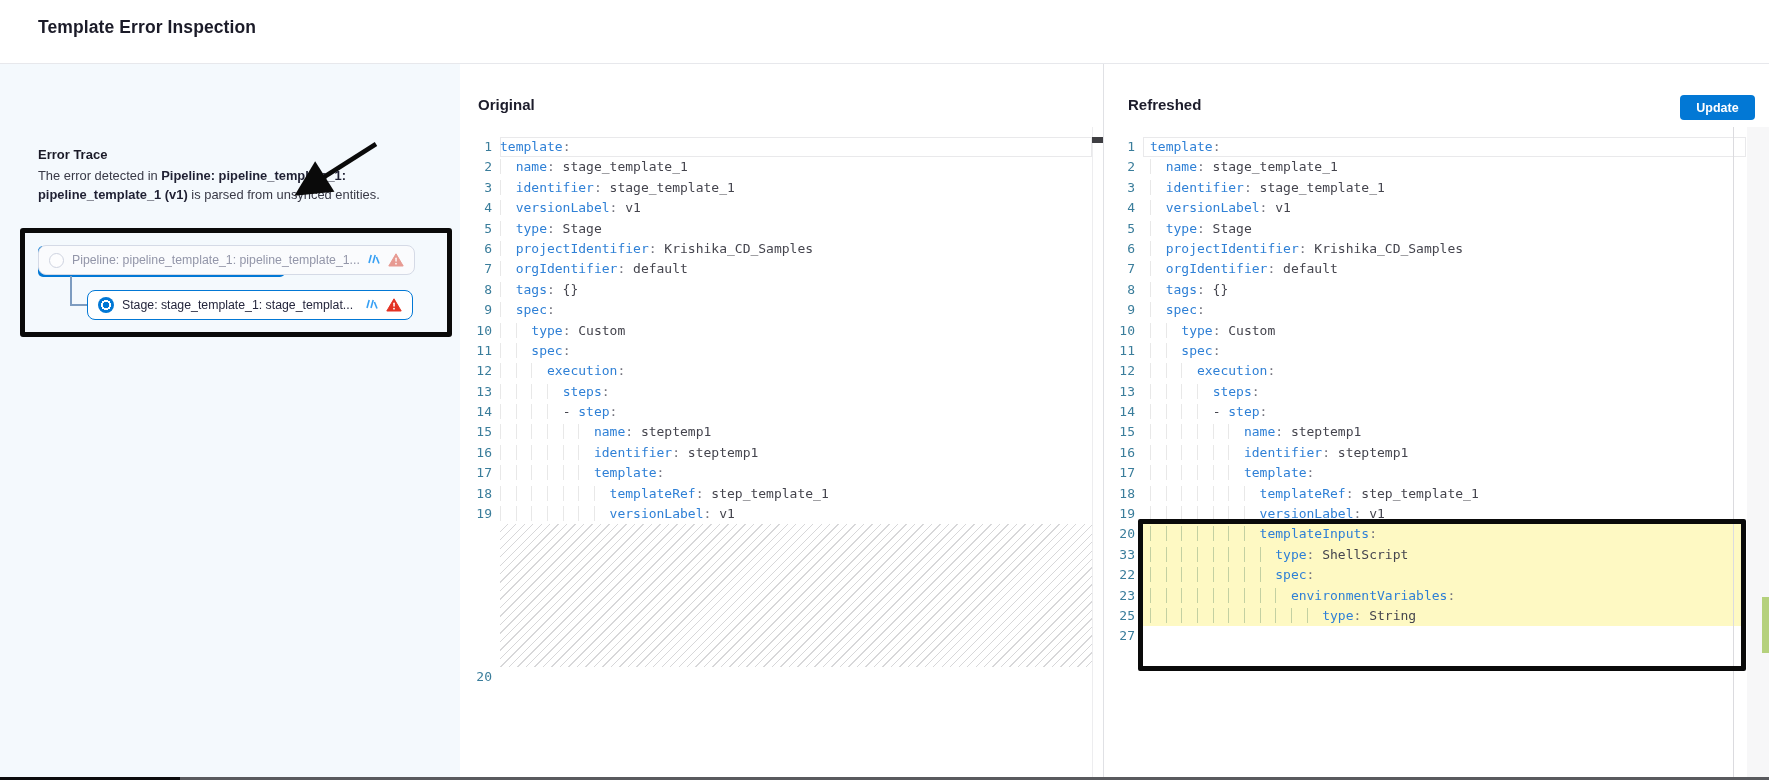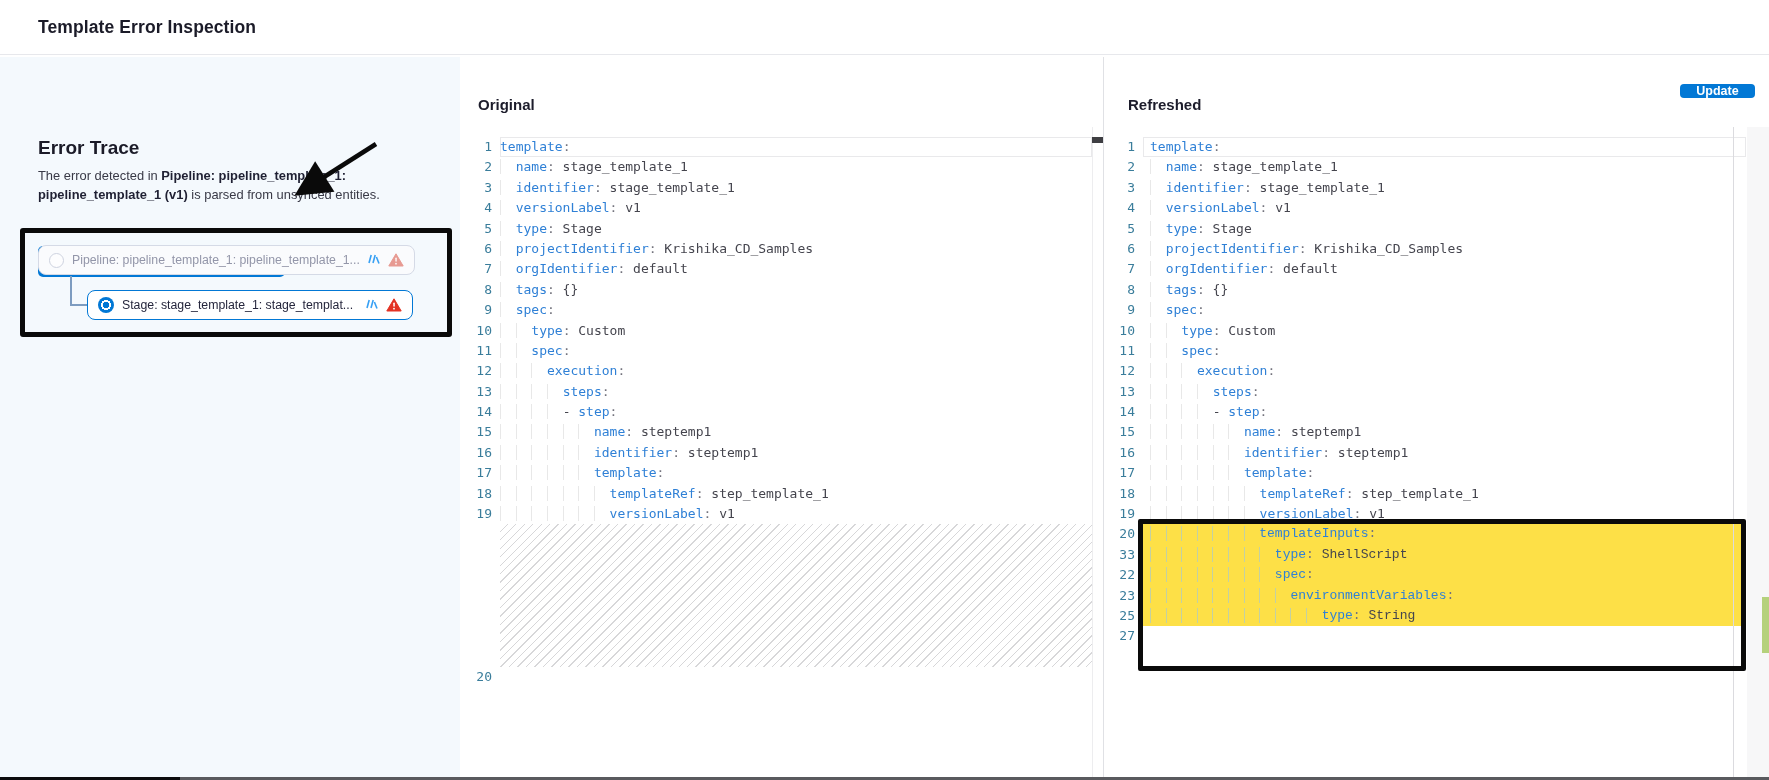--- a/index.html
+++ b/index.html
@@ -1,26 +1,26 @@
 <!DOCTYPE html>
 <html><head>
 <meta charset="utf-8">
 <style>
   * { margin:0; padding:0; box-sizing:border-box; }
   body { font-family:"Liberation Sans", sans-serif; background:#fff; }
   #app { position:relative; width:1769px; height:780px; background:#fff; overflow:hidden; }
 
   
-  #top-header { position:absolute; left:0; top:0; width:1769px; height:55px; background:#fff;
+  #top-header { position:absolute; left:0; top:0; width:1769px; height:64px; background:#fff;
     border-bottom:1px solid #e7e8ec; z-index:3; }
   #page-title { position:absolute; left:38px; top:17px; font-size:17.5px; font-weight:700; color:#1b1b28; letter-spacing:.1px; }
 
   
   #sidebar { position:absolute; left:0; top:57px; width:460px; height:723px; background:#f4f9fd; z-index:1; }
-  #error-trace-title { position:absolute; left:38px; top:80px; font-size:19px; font-weight:700; color:#1b1b28; }
+  #error-trace-title { position:absolute; left:38px; top:90px; font-size:13px; font-weight:700; color:#1b1b28; }
   #error-desc { position:absolute; left:38px; top:110px; width:352px; font-size:12.9px; line-height:18.5px; color:#383946; }
   #error-desc b { font-weight:700; color:#1f2033; }
   #update-all-btn { position:absolute; left:38px; top:189px; width:247px; height:31px; background:#0278d5;
     color:#fff; font-family:"Liberation Sans",sans-serif; font-size:13.5px; font-weight:700; border:none; border-radius:5px; cursor:pointer; }
 
   
   .tree-row { position:absolute; display:flex; align-items:center; gap:8px; padding:0 10px; border-radius:8px; z-index:2; }
   #tree-row-pipeline { left:38px; top:245px; width:377px; height:30px; background:#fafbfd; border:1px solid #d5dae6; }
   #tree-row-stage { left:87px; top:290px; width:326px; height:30px; background:#fff; border:1px solid #0278d5; }
   .tree-label { font-size:12.3px; white-space:nowrap; overflow:hidden; flex:1; }
@@ -39,33 +39,33 @@
     border:5px solid #0a0a0a; border-radius:3px; z-index:6; pointer-events:none; }
   #diff-annotation-box { position:absolute; left:1138px; top:519px; width:608px; height:152px;
     border:5px solid #0a0a0a; border-radius:2px; z-index:6; pointer-events:none; }
   #annotation-arrow { position:absolute; left:270px; top:130px; z-index:7; pointer-events:none; }
 
   
   #sash { position:absolute; left:1103px; top:57px; width:1px; height:720px; background:#e0e1e5; z-index:2; }
   .pane-title { position:absolute; font-size:15px; font-weight:700; color:#1c1c2b; z-index:2; }
   #left-pane-title { left:478px; top:96px; }
   #right-pane-title { left:1128px; top:96px; }
-  #update-btn { position:absolute; left:1680px; top:84px; width:75px; height:14px; background:#0278d5; color:#fff;
+  #update-btn { position:absolute; left:1680px; top:95px; width:75px; height:25px; background:#0278d5; color:#fff;
     font-family:"Liberation Sans",sans-serif; font-size:12.5px; font-weight:700; border:none; border-radius:4px; cursor:pointer; z-index:3; }
 
   .editor { position:absolute; top:127px; padding-top:10px; z-index:2; }
   #left-editor { left:460px; width:632px; height:650px; }
   #right-editor { left:1105px; width:641px; height:650px; }
   .code-line { display:flex; height:20.4px; line-height:20.4px; font-family:"DejaVu Sans Mono",monospace; font-size:13px; }
   .ln { flex:0 0 40px; text-align:right; padding-right:8px; color:#3a7d9b; }
   #right-editor .ln { flex-basis:38px; }
   .lc { flex:1; white-space:pre; color:#45454e; }
   #right-editor .lc { padding-left:7px; }
   .indent { background-image:repeating-linear-gradient(to right, #e8e8e8 0 1px, transparent 1px 2ch); }
-  .added .lc { background:#fde047;font-family:Liberation Mono, monospace; }
+  .added .lc { background:#fef9c3; }
   .added .indent { background-image:repeating-linear-gradient(to right, #c3d0a2 0 1px, transparent 1px 2ch); }
   .cur .lc { box-shadow:inset 0 0 0 1px #e9e9eb; }
   .k { color:#2f80d6;text-align:right; } .c { color:#73737d; } .v { color:#45454e; } .d { color:#45454e; }
   .hatch { height:142.8px; margin-left:40px;
     background:repeating-linear-gradient(135deg, #ffffff 0 5px, #d7d7d9 5px 6px); }
 
   
   #left-editor-edge { position:absolute; left:1092px; top:127px; width:1px; height:650px; background:#ededef; z-index:3; }
   #left-scroll-thumb { position:absolute; left:1092px; top:137px; width:11px; height:6px; background:#3e3e42; z-index:4; }
   #right-content-edge { position:absolute; left:1733px; top:127px; width:1px; height:650px; background:#dbdbdf; z-index:3; }

